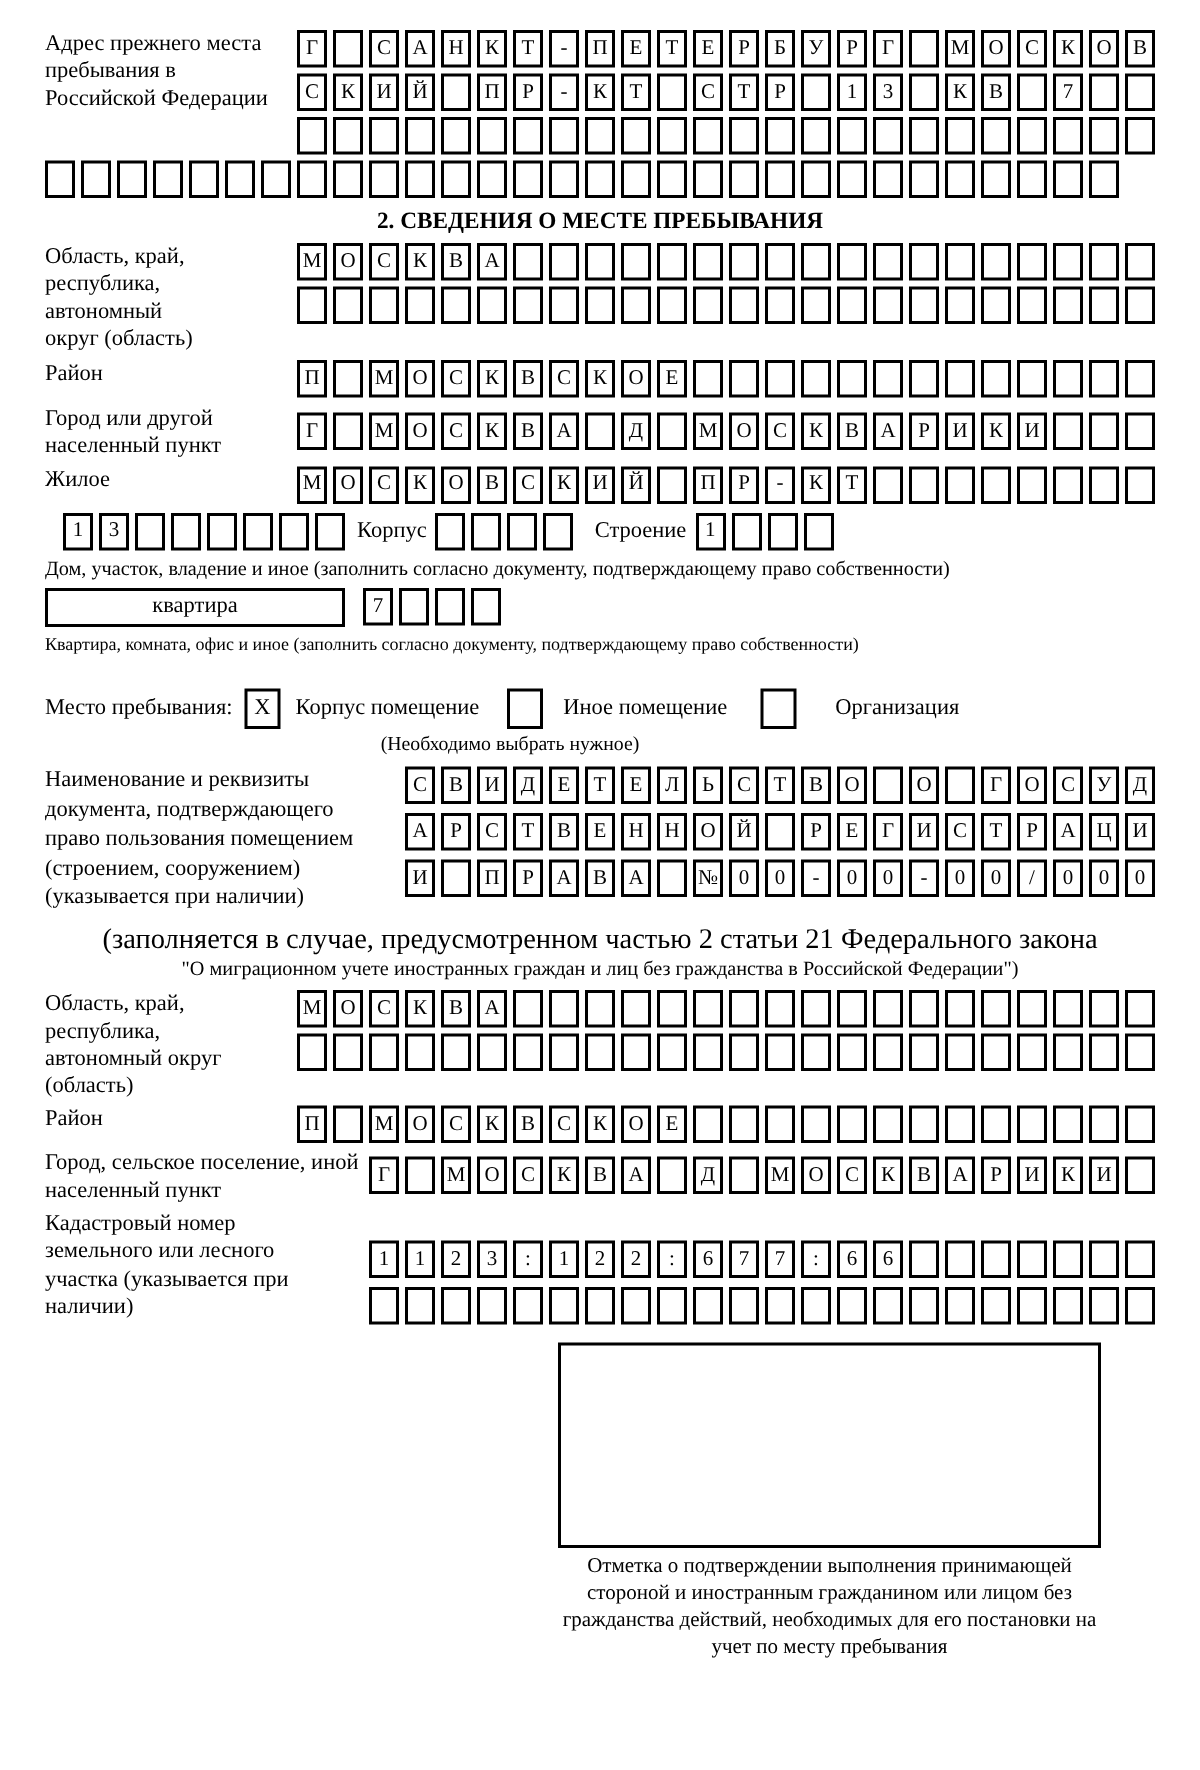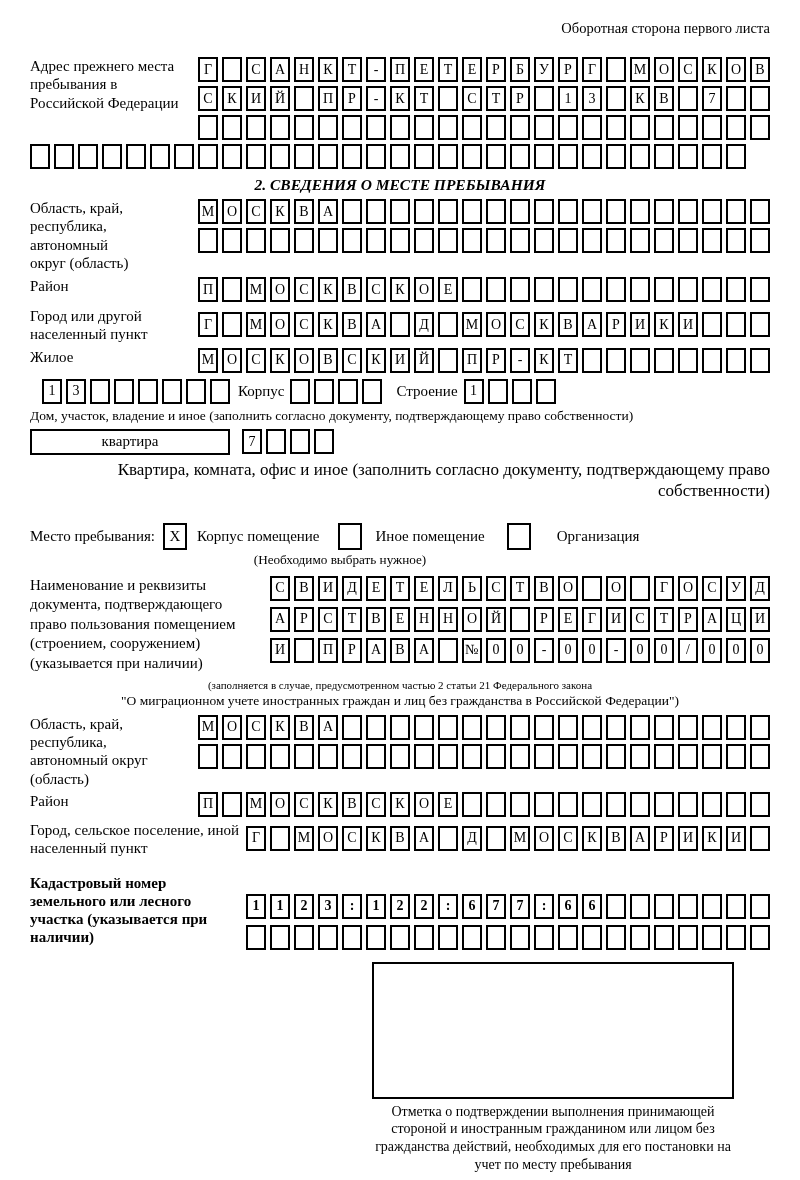--- a/index.html
+++ b/index.html
@@ -38,21 +38,20 @@
   }
 
   .stamp-box { box-sizing:border-box; border:2px solid #000; width:362px; height:137px; margin-left:342px; }
   .stamp-caption { width:372px; margin-left:337px; text-align:center; font-size:14px; line-height:1.28; }
 </style>
 </head>
 <body>
 
 <div class="page">
 
-  <div class="header-note">Оборотная сторона первого листа</div>
 
   <div class="fieldrow" style="margin-top:20px;">
     <div class="flabel" style="width:150px;">Адрес прежнего места пребывания в Российской Федерации</div>
     <div class="rows">
       <div class="cellrow">
           <span class="cell">Г</span>
           <span class="cell"></span>
           <span class="cell">С</span>
           <span class="cell">А</span>
           <span class="cell">Н</span>
@@ -156,21 +155,21 @@
       <span class="cell"></span>
       <span class="cell"></span>
       <span class="cell"></span>
       <span class="cell"></span>
       <span class="cell"></span>
       <span class="cell"></span>
       <span class="cell"></span>
       <span class="cell"></span>
     </div>
 
-  <div class="sect-title" style="margin-top:7px;font-style:italic;">2. СВЕДЕНИЯ О МЕСТЕ ПРЕБЫВАНИЯ</div>
+  <div class="sect-title" style="margin-top:7px;">2. СВЕДЕНИЯ О МЕСТЕ ПРЕБЫВАНИЯ</div>
 
   <div class="fieldrow" style="margin-top:5px;">
     <div class="flabel" style="width:112px;">Область, край, республика, автономный округ (область)</div>
     <div class="rows">
       <div class="cellrow">
           <span class="cell">М</span>
           <span class="cell">О</span>
           <span class="cell">С</span>
           <span class="cell">К</span>
           <span class="cell">В</span>
@@ -349,21 +348,21 @@
 
   <div class="inline-row" style="margin-top:4px;">
     <div class="widebox" style="width:200px;">квартира</div>
     <div class="cellrow" style="margin-left:12px;">
         <span class="cell">7</span>
         <span class="cell"></span>
         <span class="cell"></span>
         <span class="cell"></span>
       </div>
   </div>
-  <div class="note" style="text-align:right; margin-top:4px; font-size:17px;">Квартира, комната, офис и иное (заполнить согласно документу, подтверждающему право собственности)</div>
+  <div class="note" style="text-align:left; margin-top:4px; font-size:12px;">Квартира, комната, офис и иное (заполнить согласно документу, подтверждающему право собственности)</div>
 
   <div class="inline-row" style="margin-top:22px;">
     <span>Место пребывания:</span>
     <span class="chk" style="margin-left:8px;">X</span>
     <span style="margin-left:10px;">Корпус помещение</span>
     <span class="chk" style="margin-left:18px;"></span>
     <span style="margin-left:14px;">Иное помещение</span>
     <span class="chk" style="margin-left:22px;"></span>
     <span style="margin-left:26px;">Организация</span>
   </div>
@@ -437,21 +436,21 @@
           <span class="cell">0</span>
           <span class="cell">0</span>
           <span class="cell">/</span>
           <span class="cell">0</span>
           <span class="cell">0</span>
           <span class="cell">0</span>
         </div>
     </div>
   </div>
 
-  <div class="note" style="margin-top:6px; font-size:11px;">(заполняется в случае, предусмотренном частью 2 статьи 21 Федерального закона</div>
+  <div class="note" style="margin-top:6px; font-size:19px;">(заполняется в случае, предусмотренном частью 2 статьи 21 Федерального закона</div>
   <div class="note" style="font-size:13.5px;">"О миграционном учете иностранных граждан и лиц без гражданства в Российской Федерации")</div>
 
   <div class="fieldrow" style="margin-top:5px;">
     <div class="flabel" style="width:150px;">Область, край, республика, автономный округ (область)</div>
     <div class="rows">
       <div class="cellrow">
           <span class="cell">М</span>
           <span class="cell">О</span>
           <span class="cell">С</span>
           <span class="cell">К</span>
@@ -560,21 +559,21 @@
           <span class="cell">А</span>
           <span class="cell">Р</span>
           <span class="cell">И</span>
           <span class="cell">К</span>
           <span class="cell">И</span>
           <span class="cell"></span>
         </div>
     </div>
   </div>
 
-  <div class="fieldrow" style="margin-top:16px;font-weight:bold;">
+  <div class="fieldrow" style="margin-top:4px;">
     <div class="flabel" style="width:180px;">Кадастровый номер земельного или лесного участка (указывается при наличии)</div>
     <div class="rows" style="gap:6px; padding-top:20px;">
       <div class="cellrow">
           <span class="cell">1</span>
           <span class="cell">1</span>
           <span class="cell">2</span>
           <span class="cell">3</span>
           <span class="cell">:</span>
           <span class="cell">1</span>
           <span class="cell">2</span>

